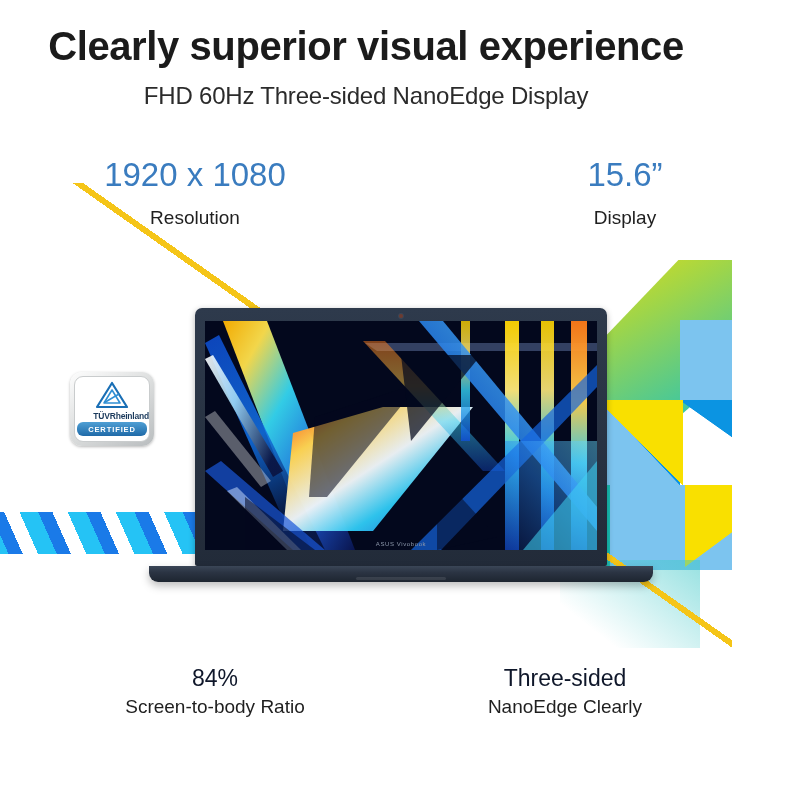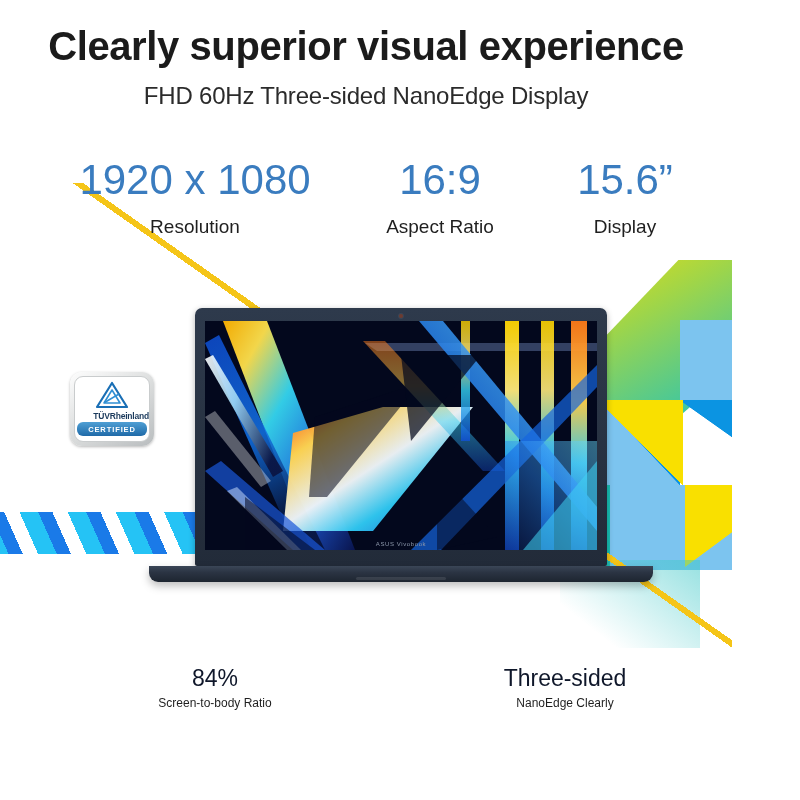--- a/index.html
+++ b/index.html
@@ -125,21 +125,21 @@
     left: 70px; top: 158px; width: 620px;
     display: flex;
     align-items: flex-start;
     justify-content: space-between;
   }
   .spec {
     text-align: center;
     flex: 0 0 auto;
   }
   .spec-value {
-    font-size: 42px;
+    font-size: 33px;
     font-weight: 400;
     color: #3a7cbf;
     line-height: 1.05;
     white-space: nowrap;
   }
   .spec-label {
     font-size: 19px;
     font-weight: 400;
     color: #1f1f1f;
     margin-top: 14px;
@@ -159,21 +159,21 @@
   .stat-a { width: 250px; }
   .stat-b { width: 250px; }
   .stat-value {
     font-size: 23px;
     font-weight: 400;
     color: #0f172a;
     line-height: 1.05;
     white-space: nowrap;
   }
   .stat-label {
-    font-size: 12px;
+    font-size: 19px;
     color: #1f1f1f;
     margin-top: 6px;
     white-space: nowrap;
   }
 
   
   .tuv {
     position: absolute;
     left: 70px; top: 372px;
     width: 84px; height: 74px;
@@ -305,24 +305,20 @@
     <div class="deco stripes"></div>
   </div>
 
   <div class="headline">Clearly superior visual experience</div>
   <div class="subhead">FHD 60Hz Three-sided NanoEdge Display</div>
 
   <div class="spec-row">
     <div class="spec spec-res">
       <div class="spec-value">1920 x 1080</div>
       <div class="spec-label">Resolution</div>
-    </div>
-    <div class="spec spec-ar">
-      <div class="spec-value">16:9</div>
-      <div class="spec-label">Aspect Ratio</div>
     </div>
     <div class="spec spec-disp">
       <div class="spec-value">15.6”</div>
       <div class="spec-label">Display</div>
     </div>
   </div>
 
   <div class="tuv">
     <div class="tuv-inner">
       <span class="tuv-logo">

